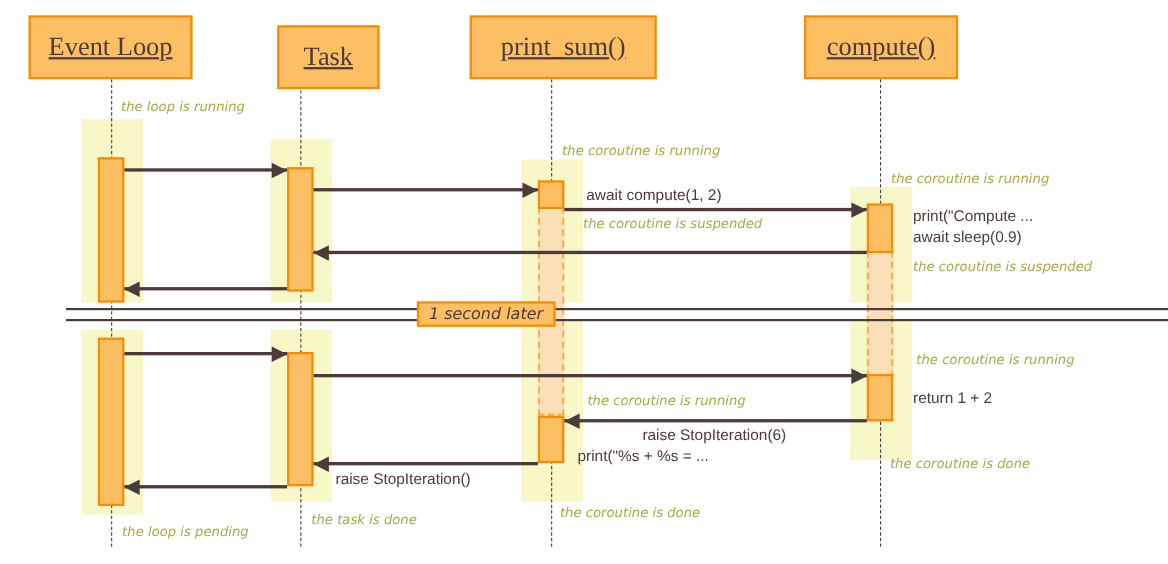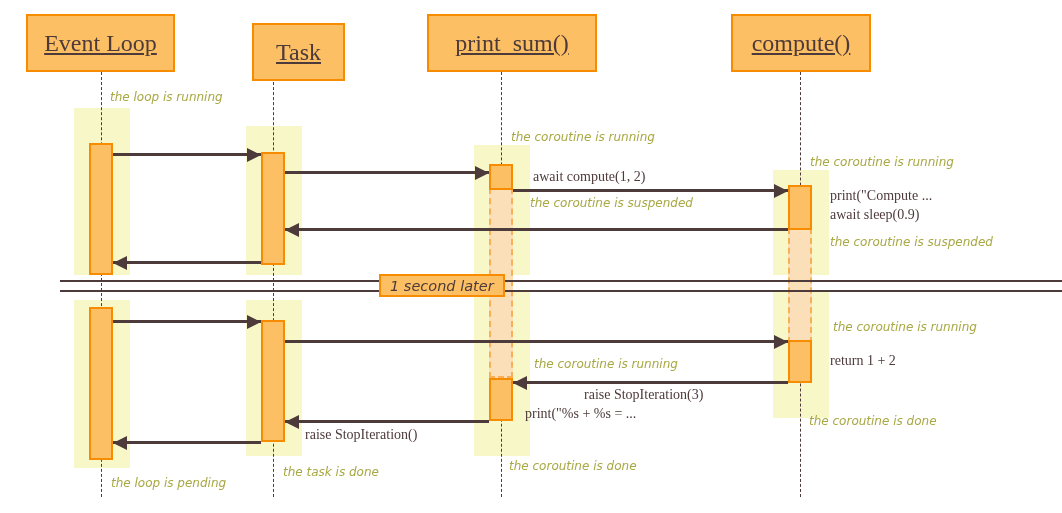--- a/index.html
+++ b/index.html
@@ -68,21 +68,21 @@
   .arrow-head {
     width: 0; height: 0;
     border-top: 7px solid transparent;
     border-bottom: 7px solid transparent;
   }
   .arrow-head.right { border-left: 14px solid #4D3A3A; }
   .arrow-head.left  { border-right: 14px solid #4D3A3A; }
 
   .msg-label {
     color: #4D3A3A;
-    font-family: Liberation Serif, serif;
+    font-family: Liberation Sans, sans-serif;
     font-size: 14px;
     white-space: nowrap;
     line-height: 18px;
   }
 
   
   .state-note {
     color: #A8A844;
     font-family: "DejaVu Sans", sans-serif;
     font-style: italic;
@@ -187,21 +187,21 @@
   <div class="abs msg-line" style="left:113px; top:320px; width:148px;"></div>
   <div class="abs arrow-head right" style="left:247px; top:315px;"></div>
 
   <div class="abs msg-line" style="left:285px; top:340px; width:503px;"></div>
   <div class="abs arrow-head right" style="left:774px; top:335px;"></div>
 
   <div class="abs msg-label" style="left:830px; top:352px;">return 1 + 2</div>
 
   <div class="abs msg-line" style="left:513px; top:381px; width:275px;"></div>
   <div class="abs arrow-head left" style="left:513px; top:376px;"></div>
-  <div class="abs msg-label" style="left:584px; top:386px;">raise StopIteration(3)</div>
+  <div class="abs msg-label" style="left:584px; top:386px;">raise StopIteration(6)</div>
 
   <div class="abs msg-label" style="left:525px; top:405px;">print("%s + %s = ...</div>
 
   <div class="abs msg-line" style="left:285px; top:420px; width:204px;"></div>
   <div class="abs arrow-head left" style="left:285px; top:415px;"></div>
   <div class="abs msg-label" style="left:305px; top:426px;">raise StopIteration()</div>
 
   <div class="abs msg-line" style="left:113px; top:441px; width:148px;"></div>
   <div class="abs arrow-head left" style="left:113px; top:436px;"></div>
 

